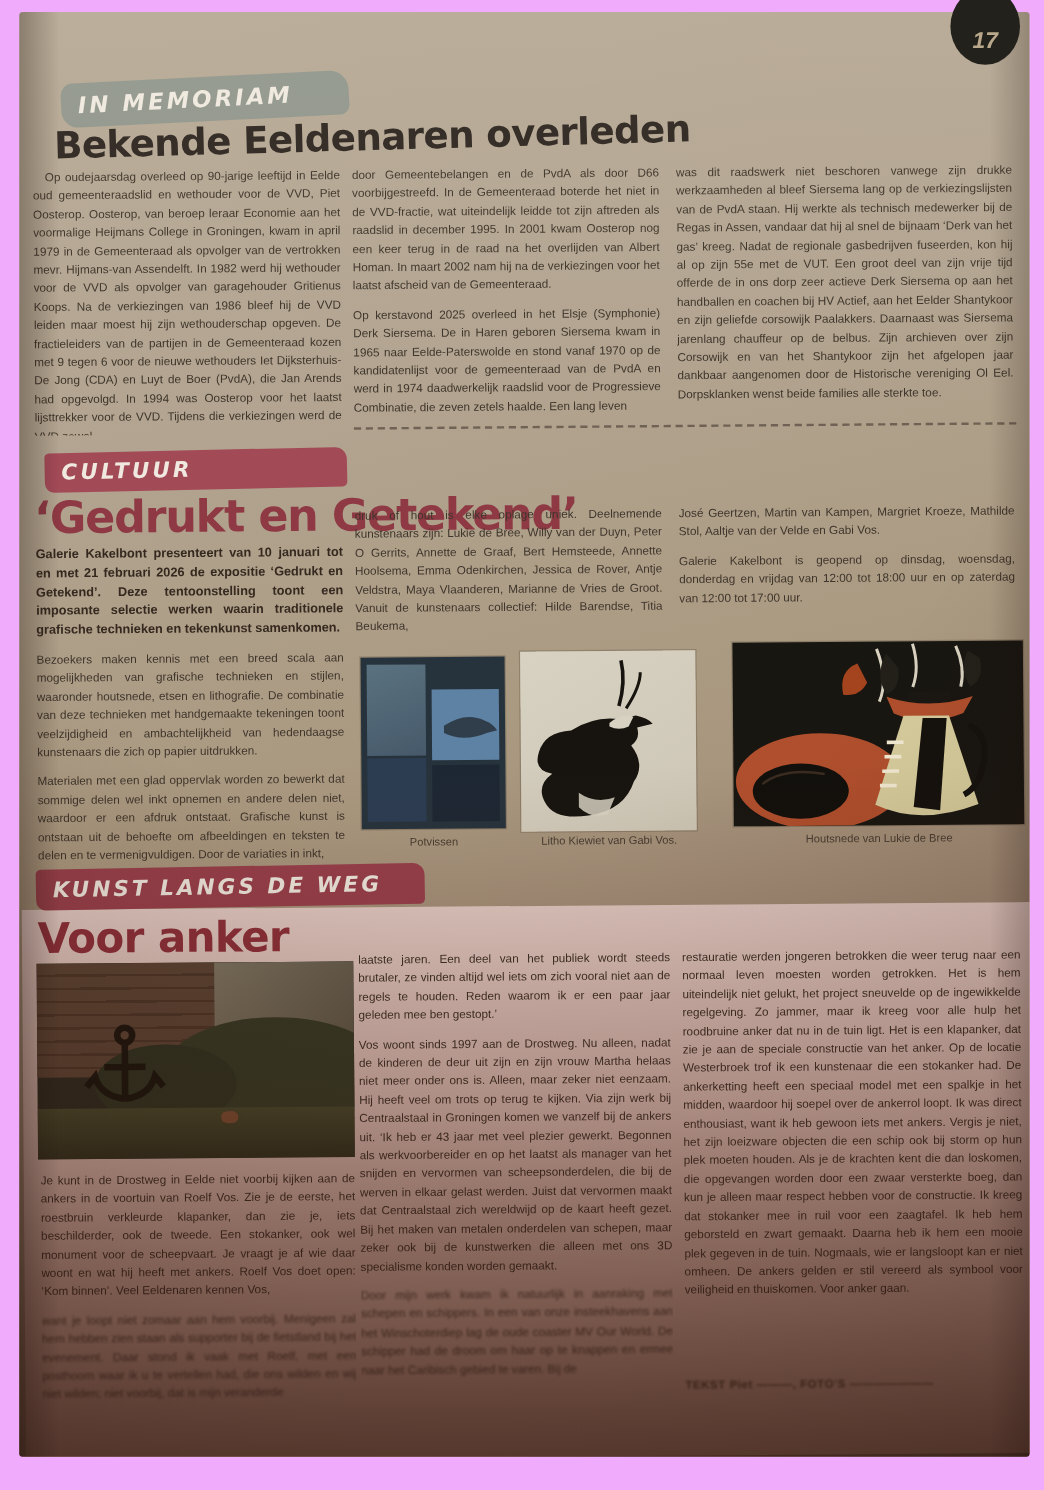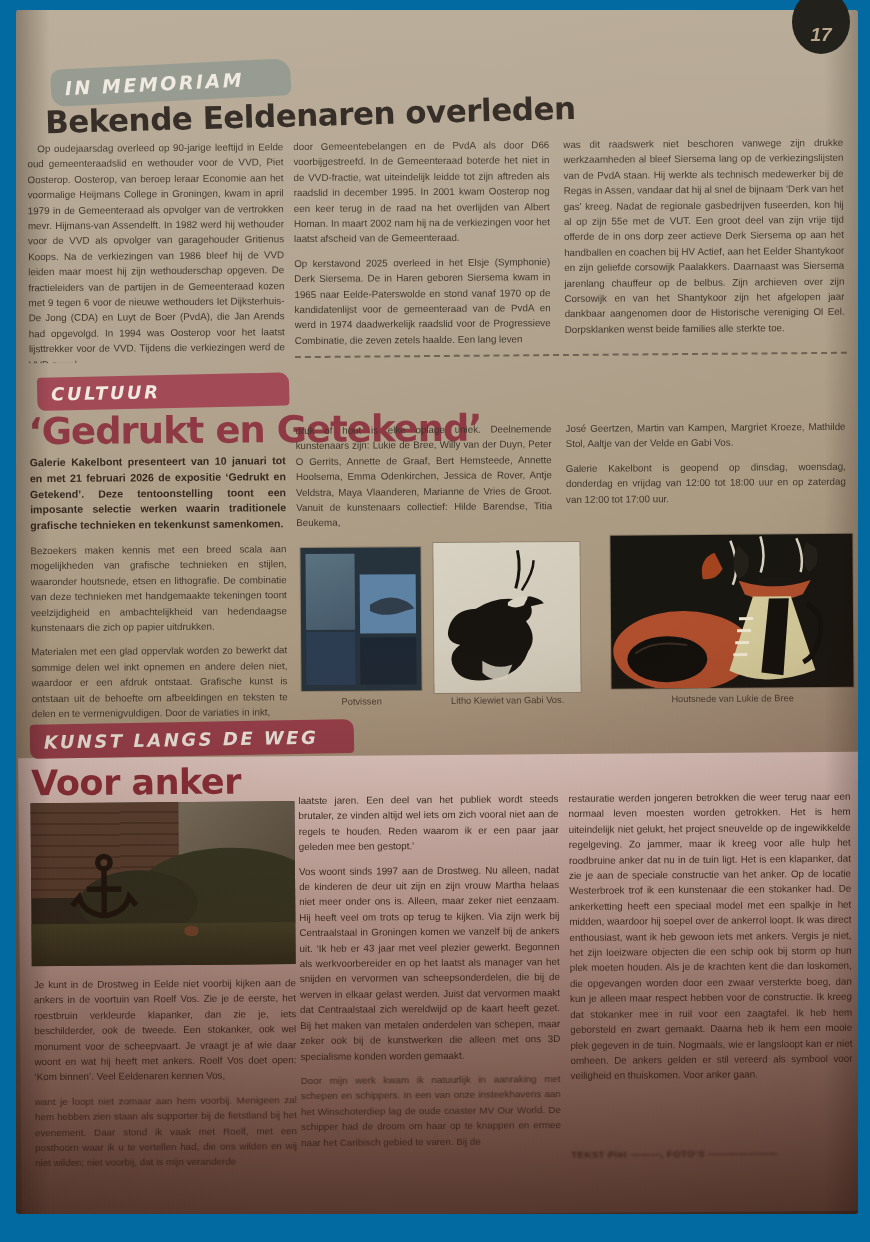--- a/index.html
+++ b/index.html
@@ -1,16 +1,16 @@
 <!DOCTYPE html>
 <html><head>
 <meta charset="utf-8">
 <style>
   html,body{margin:0;padding:0;background:#060606;}
-  .frame{position:relative;width:870px;height:1242px;background:#0369a1;overflow:hidden;
+  .frame{position:relative;width:870px;height:1242px;background:#f0abfc;overflow:hidden;
          font-family:"Liberation Sans",sans-serif;}
   .page{position:absolute;left:16px;top:10px;width:842px;height:1204px;border-radius:3px;
         background:linear-gradient(168deg,#b7aa96 0%,#b2a490 28%,#a9987f 52%,#9a8270 74%,#83695a 90%,#6e584b 100%);
         overflow:hidden;}
   .tilt{position:absolute;inset:0;transform:rotate(-0.45deg);transform-origin:50% 40%;}
   .vignette{position:absolute;inset:0;pointer-events:none;z-index:50;
         background:
          linear-gradient(to right, rgba(25,12,6,.30) 0%, rgba(25,12,6,0) 4%, rgba(25,12,6,0) 96%, rgba(25,12,6,.22) 100%),
          radial-gradient(130% 95% at 45% 18%, rgba(0,0,0,0) 42%, rgba(45,18,8,.16) 74%, rgba(34,12,6,.38) 100%),
          linear-gradient(to bottom, rgba(255,250,232,.06) 0%, rgba(0,0,0,0) 26%, rgba(0,0,0,0) 52%, rgba(70,28,14,.20) 76%, rgba(48,18,9,.42) 94%, rgba(40,14,7,.5) 100%);}

